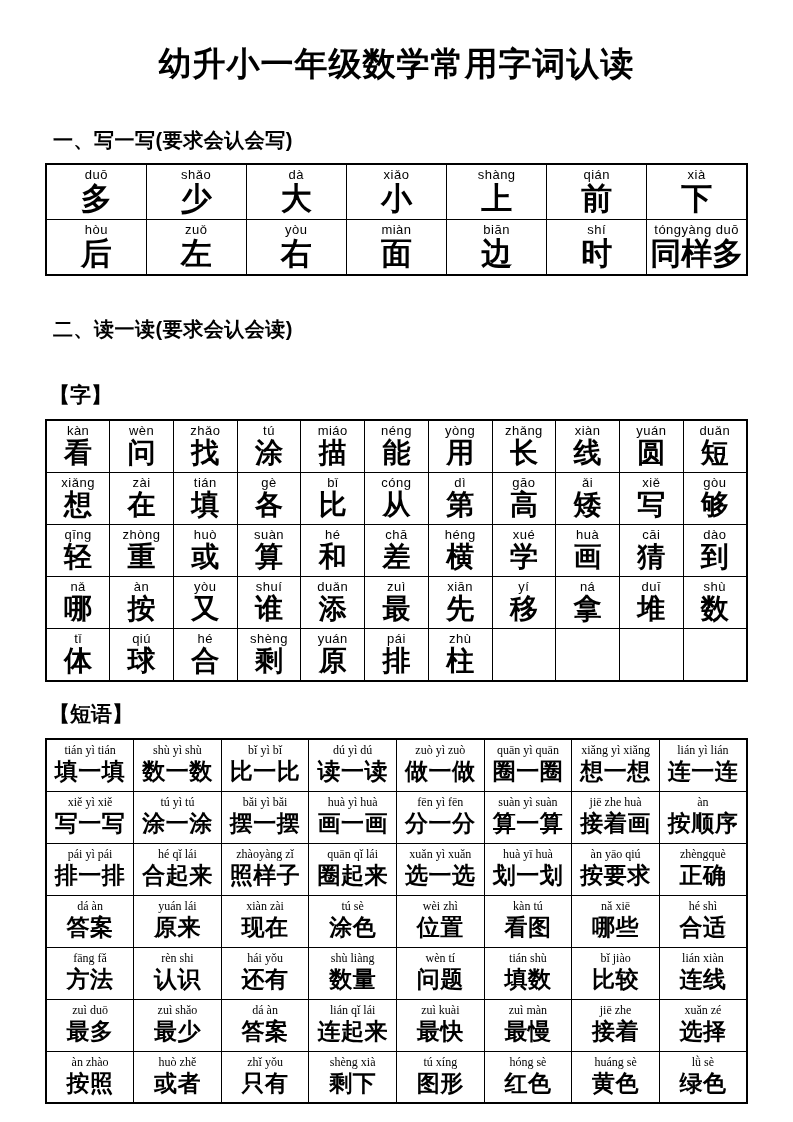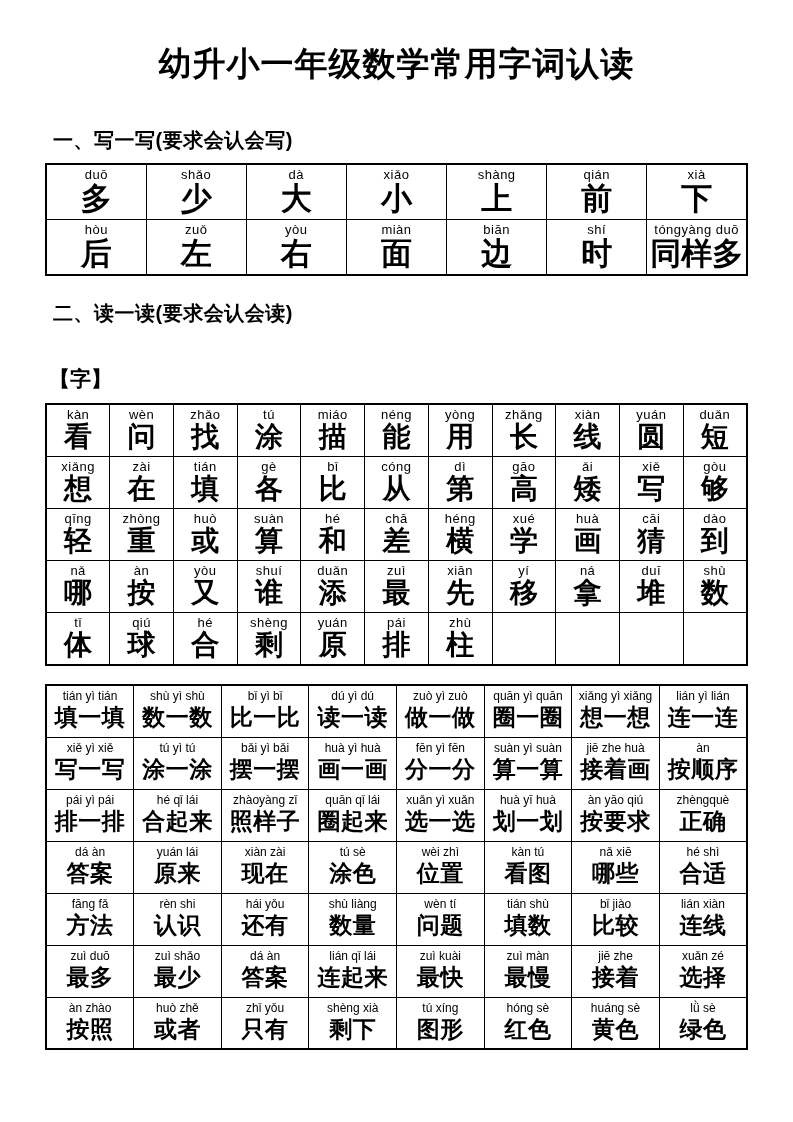--- a/index.html
+++ b/index.html
@@ -55,24 +55,24 @@
     white-space: nowrap;
   }
   .zi {
     font-weight: bold;
     white-space: nowrap;
   }
   .tbl-write td { height: 52px; }
   .tbl-write .zi { font-size: 31px; line-height: 33px; }
   .tbl-zi td { height: 52px; }
   .tbl-zi .zi { font-size: 28px; line-height: 30px; }
-  .tbl-phrase td { height: 52px; }
+  .tbl-phrase td { height: 52px; font-family: Liberation Serif, serif; }
   .tbl-phrase .py { font-size: 12px; letter-spacing: 0; }
   .tbl-phrase .zi { font-size: 23px; line-height: 27px; letter-spacing: 0.5px; }
-  .gap-after-write { margin-bottom: 24px; }
+  .gap-after-write { margin-bottom: 40px; }
   .gap-after-read-heading { margin-bottom: 38px; }
   .gap-after-zi-table { margin-bottom: 18px; }
 </style>
 </head>
 <body>
 
 <div class="page">
 
   <h1 class="doc-title">幼升小一年级数学常用字词认读</h1>
 
@@ -375,20 +375,21 @@
             <div class="zi">&nbsp;</div>
           </td>
           <td>
             <div class="py">&nbsp;</div>
             <div class="zi">&nbsp;</div>
           </td>
         </tr>
       </tbody>
   </table>
 
+  <div class="bracket-label">【短语】</div>
 
   <table class="tbl-phrase">
     <tbody>
         <tr>
           <td>
             <div class="py">tián yì tián</div>
             <div class="zi">填一填</div>
           </td>
           <td>
             <div class="py">shù yì shù</div>

